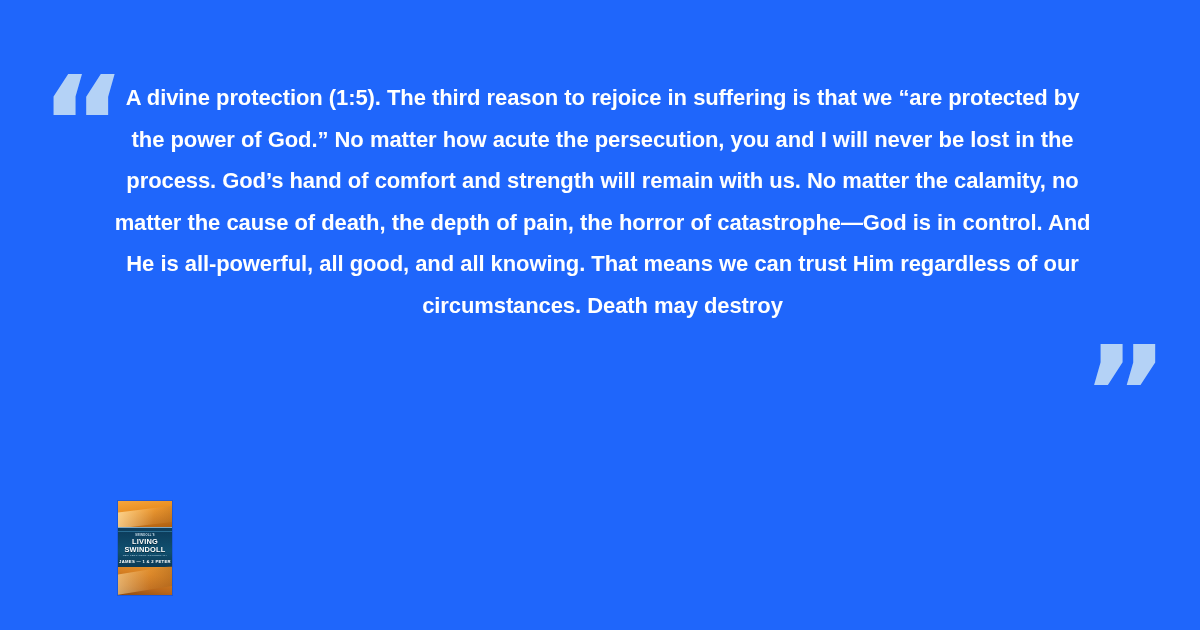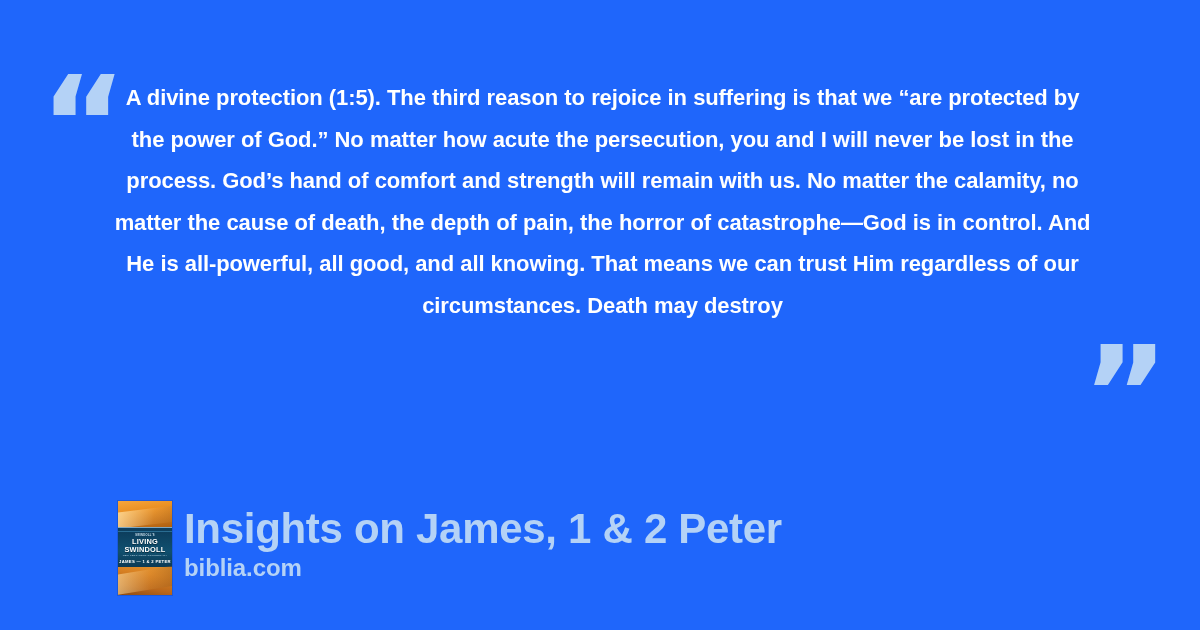--- a/index.html
+++ b/index.html
@@ -67,21 +67,21 @@
     word-spacing: 0.2px;
   }
 
   
   .footer {
     position: absolute;
     left: 118px;
     top: 501px;
     display: flex;
     align-items: flex-start;
-    gap: 12px;
+    gap: 17px;
   }
 
   .book-cover {
     position: relative;
     width: 54px;
     height: 94px;
     overflow: hidden;
     flex: 0 0 auto;
     background: #0c3f5c;
     box-shadow: 0 0 0 1px rgba(0,0,0,0.12);
@@ -219,20 +219,16 @@
       <div class="bc-mid">
         <div class="bc-brand">SWINDOLL’S</div>
         <div class="bc-title">LIVING</div>
         <div class="bc-title">SWINDOLL</div>
         <div class="bc-sub">NEW TESTAMENT COMMENTARY</div>
         <div class="bc-authors">JAMES — 1 &amp; 2 PETER</div>
       </div>
       <div class="bc-bottom"></div>
     </div>
 
-    <div class="footer-text">
-      <div class="book-title">Insights on James, 1 &amp; 2 Peter</div>
-      <div class="site-name">biblia.com</div>
-    </div>
 
   </div>
 
 </div>
 
 </body></html>

